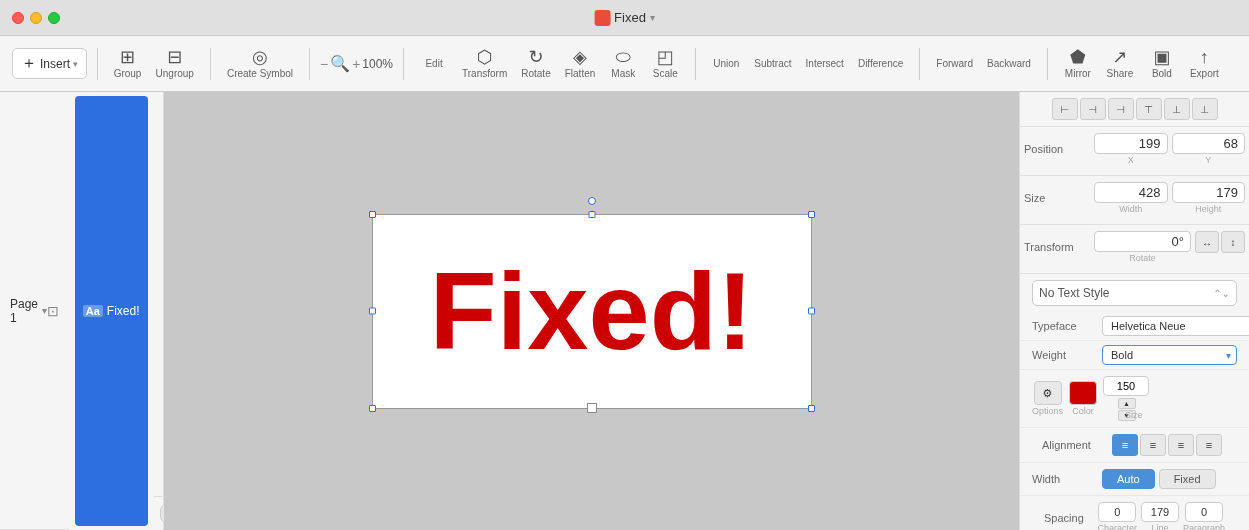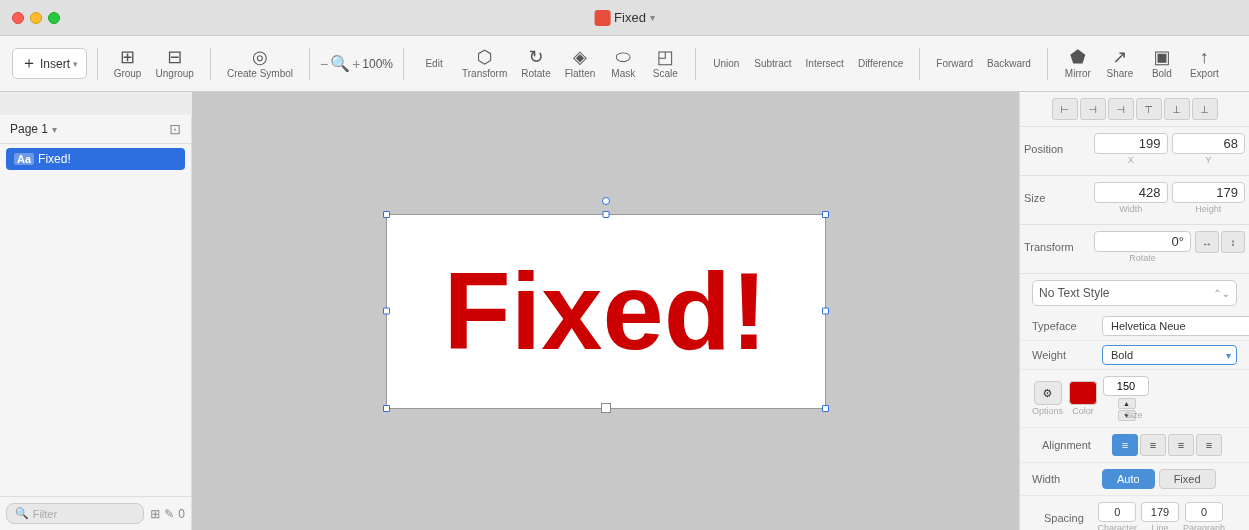--- a/index.html
+++ b/index.html
@@ -121,27 +121,26 @@
 
     
     .main {
       display: flex;
       flex: 1;
       overflow: hidden;
     }
 
     
     .sidebar {
-      width: 192px;
+      width: 164px;
       background: #f5f5f5;
       border-right: 1px solid #ddd;
       display: flex;
-      flex-direction: column;
+      flex-direction: row;
       flex-shrink: 0;
-      margin-top: 23px;
     }
     .sidebar-header {
       display: flex;
       align-items: center;
       justify-content: space-between;
       padding: 6px 10px;
       border-bottom: 1px solid #ddd;
       font-size: 12px;
       font-weight: 500;
     }

